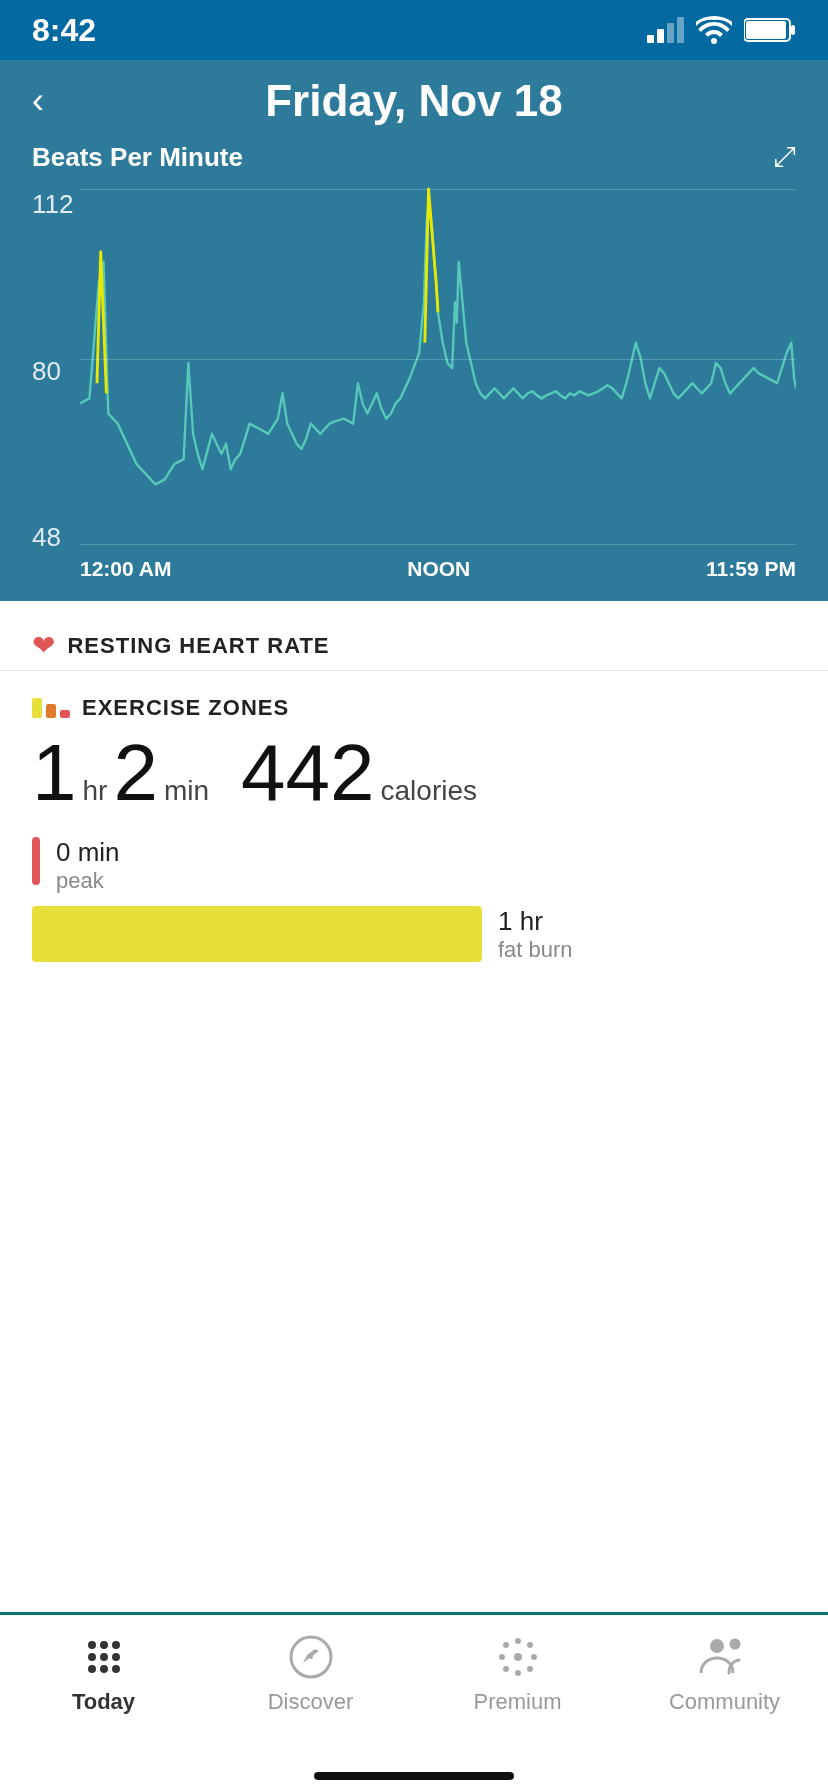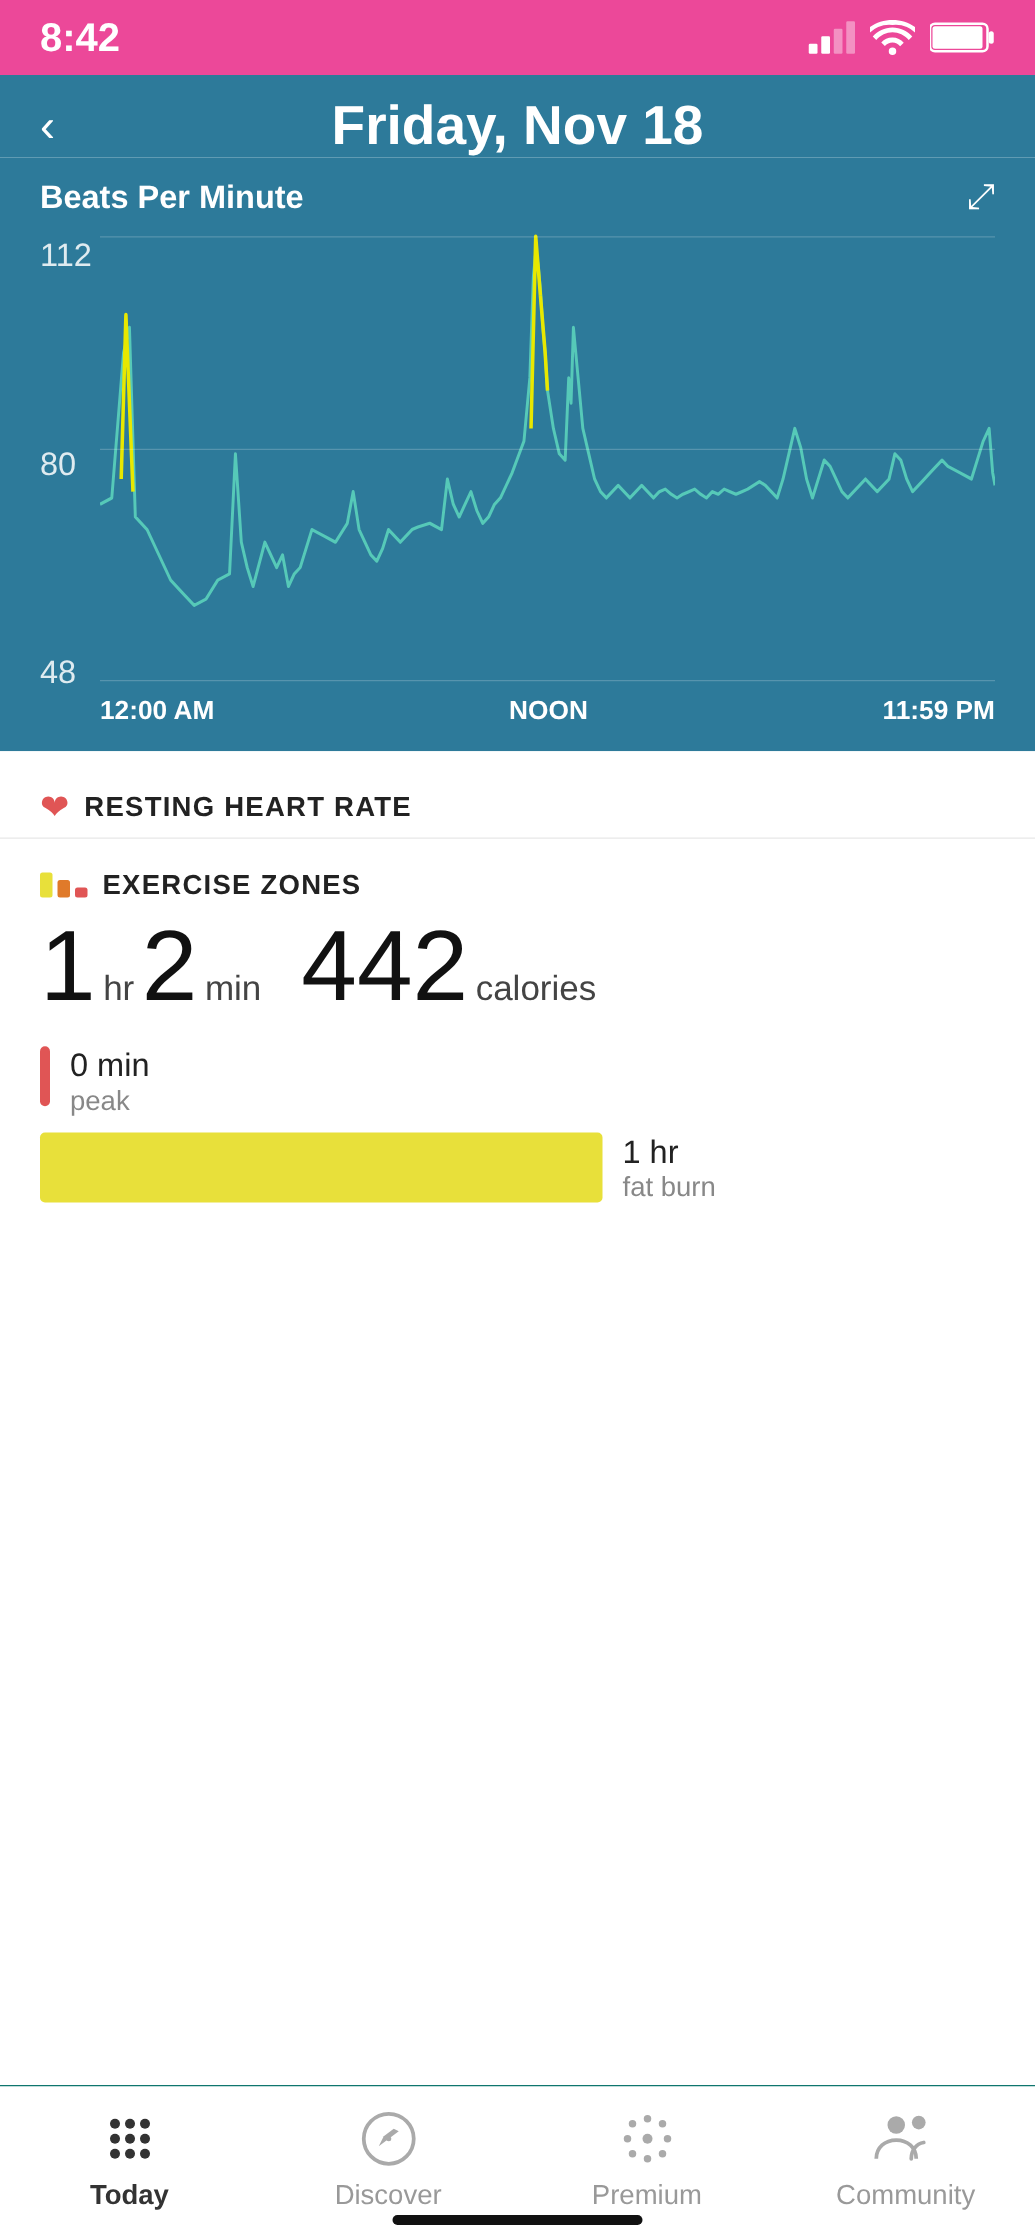--- a/index.html
+++ b/index.html
@@ -7,21 +7,21 @@
     body {
       width: 828px;
       height: 1792px;
       font-family: -apple-system, BlinkMacSystemFont, 'Helvetica Neue', sans-serif;
       background: #fff;
       overflow: hidden;
     }
 
     
     .status-bar {
-      background: #ec4899;
+      background: #0369a1;
       height: 60px;
       display: flex;
       align-items: center;
       justify-content: space-between;
       padding: 0 32px;
       color: white;
     }
     .status-time {
       font-size: 32px;
       font-weight: 600;
@@ -286,23 +286,23 @@
       font-size: 22px;
       color: #888;
     }
 
     
     .bottom-nav {
       position: absolute;
       bottom: 0;
       left: 0;
       right: 0;
-      height: 124px;
+      height: 180px;
       background: #fff;
-      border-top: 1px solid #0f766e;
+      border-top: 3px solid #0f766e;
       display: flex;
       align-items: flex-start;
       padding-top: 16px;
     }
     .nav-item {
       flex: 1;
       display: flex;
       flex-direction: column;
       align-items: center;
       gap: 6px;

